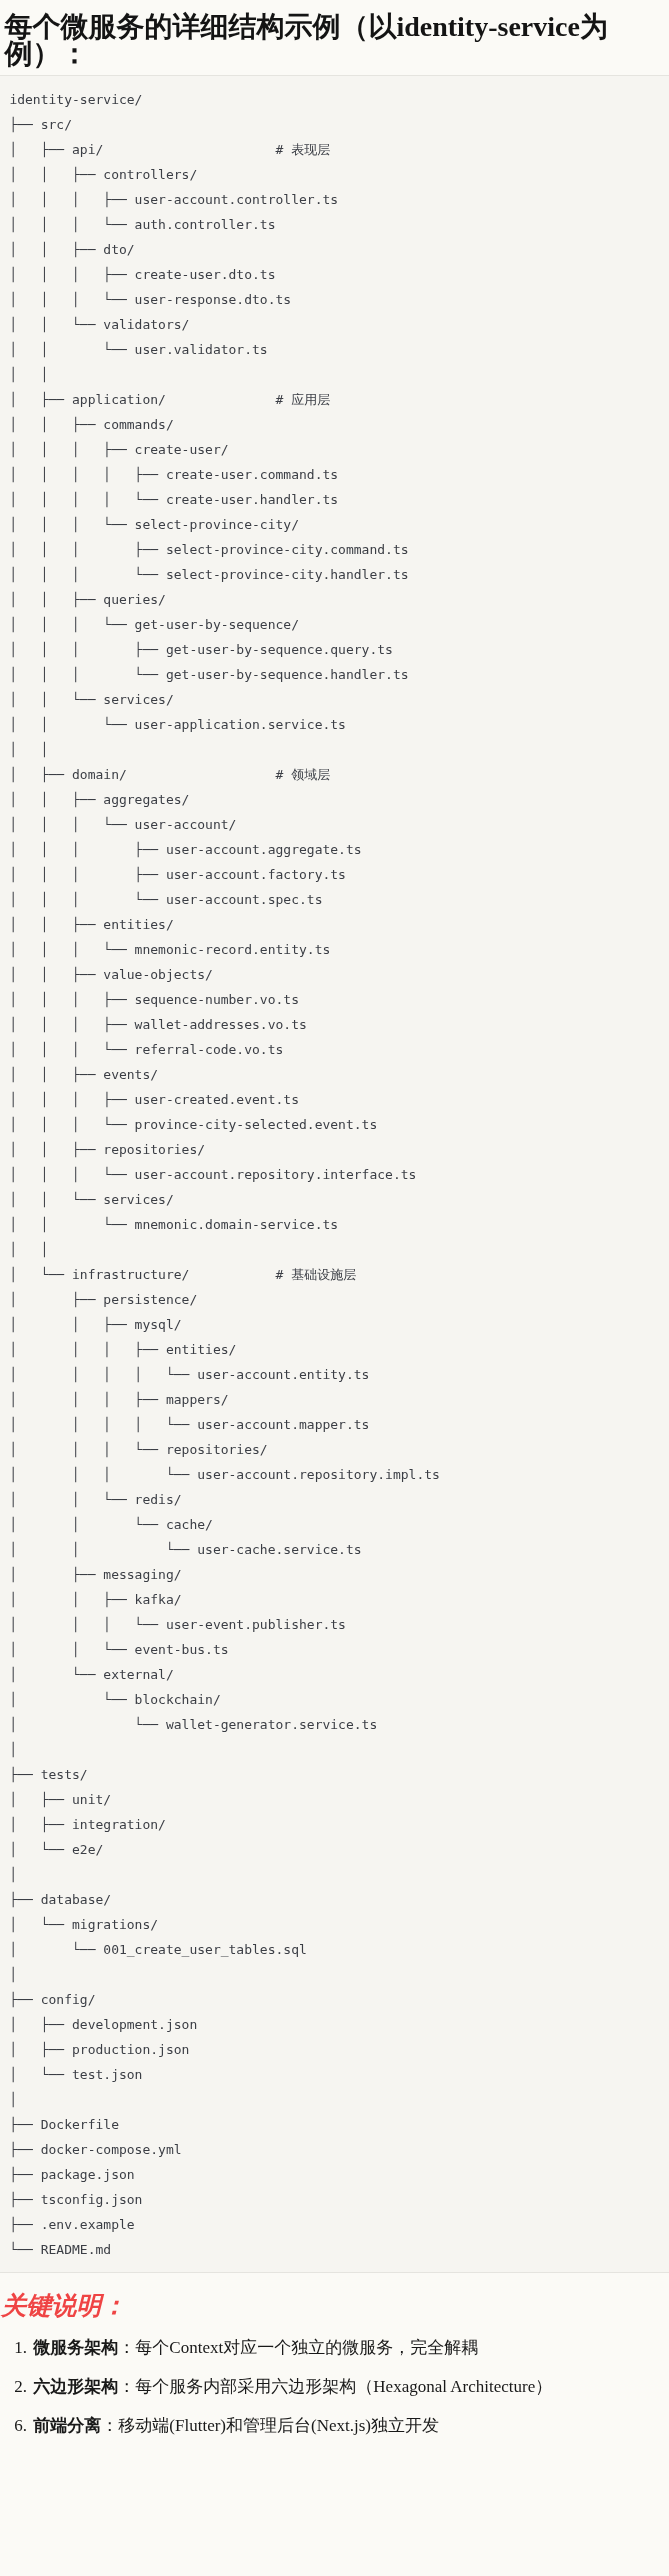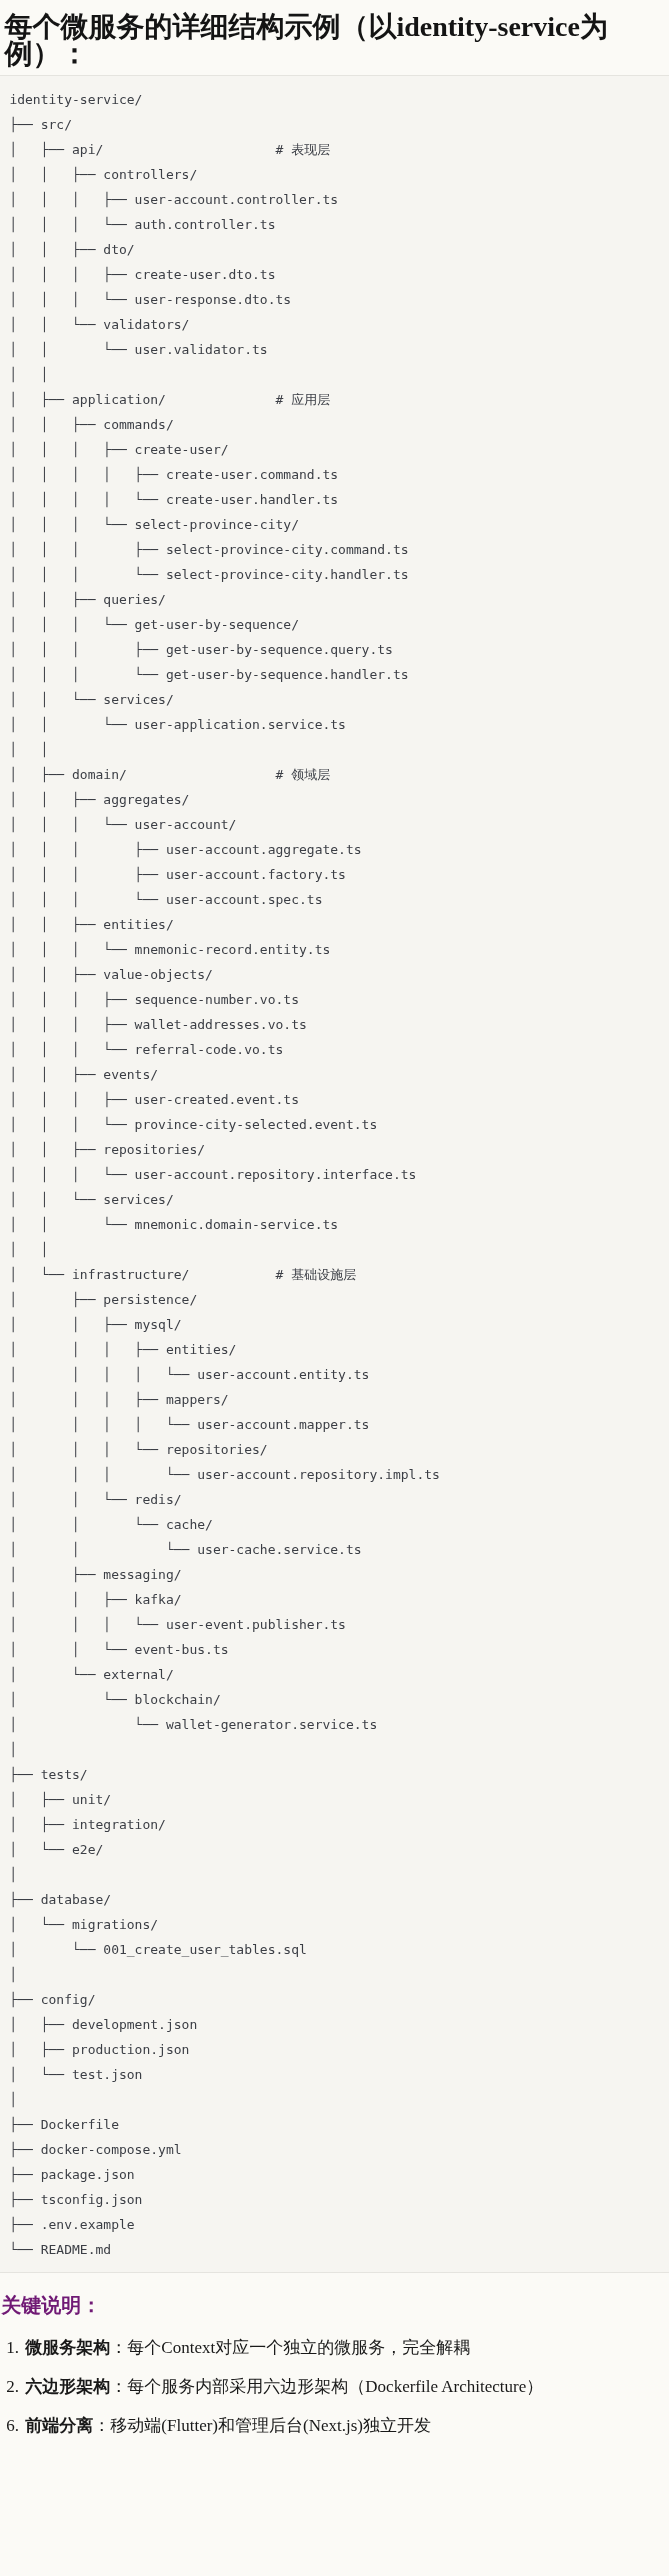--- a/index.html
+++ b/index.html
@@ -29,26 +29,27 @@
     margin: 0;
     font-family: "DejaVu Sans Mono", monospace;
     font-size: 13px;
     line-height: 25px;
     color: #3b3e45;
     white-space: pre;
   }
   .notes { padding: 0 12.5px 11.3px 1.3px; }
   .notes-heading {
     margin: 19px 0 16.3px 0;
-    font-size: 20px;
+    font-size: 25px;
     line-height: 27.5px;
     font-weight: 700;
-    color: #701a75;
+    color: #ef4444;
+    font-style: italic;
   }
-  .notes-list { list-style: none; margin: 0; padding: 0; }
+  .notes-list { list-style: none; margin: 8px; padding: 0; }
   .note-item {
     font-size: 17px;
     line-height: 24px;
     margin: 0 0 15px 0;
     padding-left: 5px;
   }
   .note-number { margin-right: 6.3px; }
   .note-term { font-weight: 700; }
   .summary {
     margin: 1.3px 0 0 0;
@@ -154,21 +155,21 @@
 </div>
 
 <div class="notes">
   <h2 class="notes-heading">关键说明：</h2>
 
   <ol class="notes-list">
     <li class="note-item">
       <span class="note-number">1.</span><span class="note-term">微服务架构</span><span class="note-desc">：每个Context对应一个独立的微服务，完全解耦</span>
     </li>
     <li class="note-item">
-      <span class="note-number">2.</span><span class="note-term">六边形架构</span><span class="note-desc">：每个服务内部采用六边形架构（Dockerfile Architecture）</span>
+      <span class="note-number">2.</span><span class="note-term">六边形架构</span><span class="note-desc">：每个服务内部采用六边形架构（Hexagonal Architecture）</span>
     </li>
     <li class="note-item">
       <span class="note-number">6.</span><span class="note-term">前端分离</span><span class="note-desc">：移动端(Flutter)和管理后台(Next.js)独立开发</span>
     </li>
   </ol>
 
 </div>
 
 
 </body></html>

